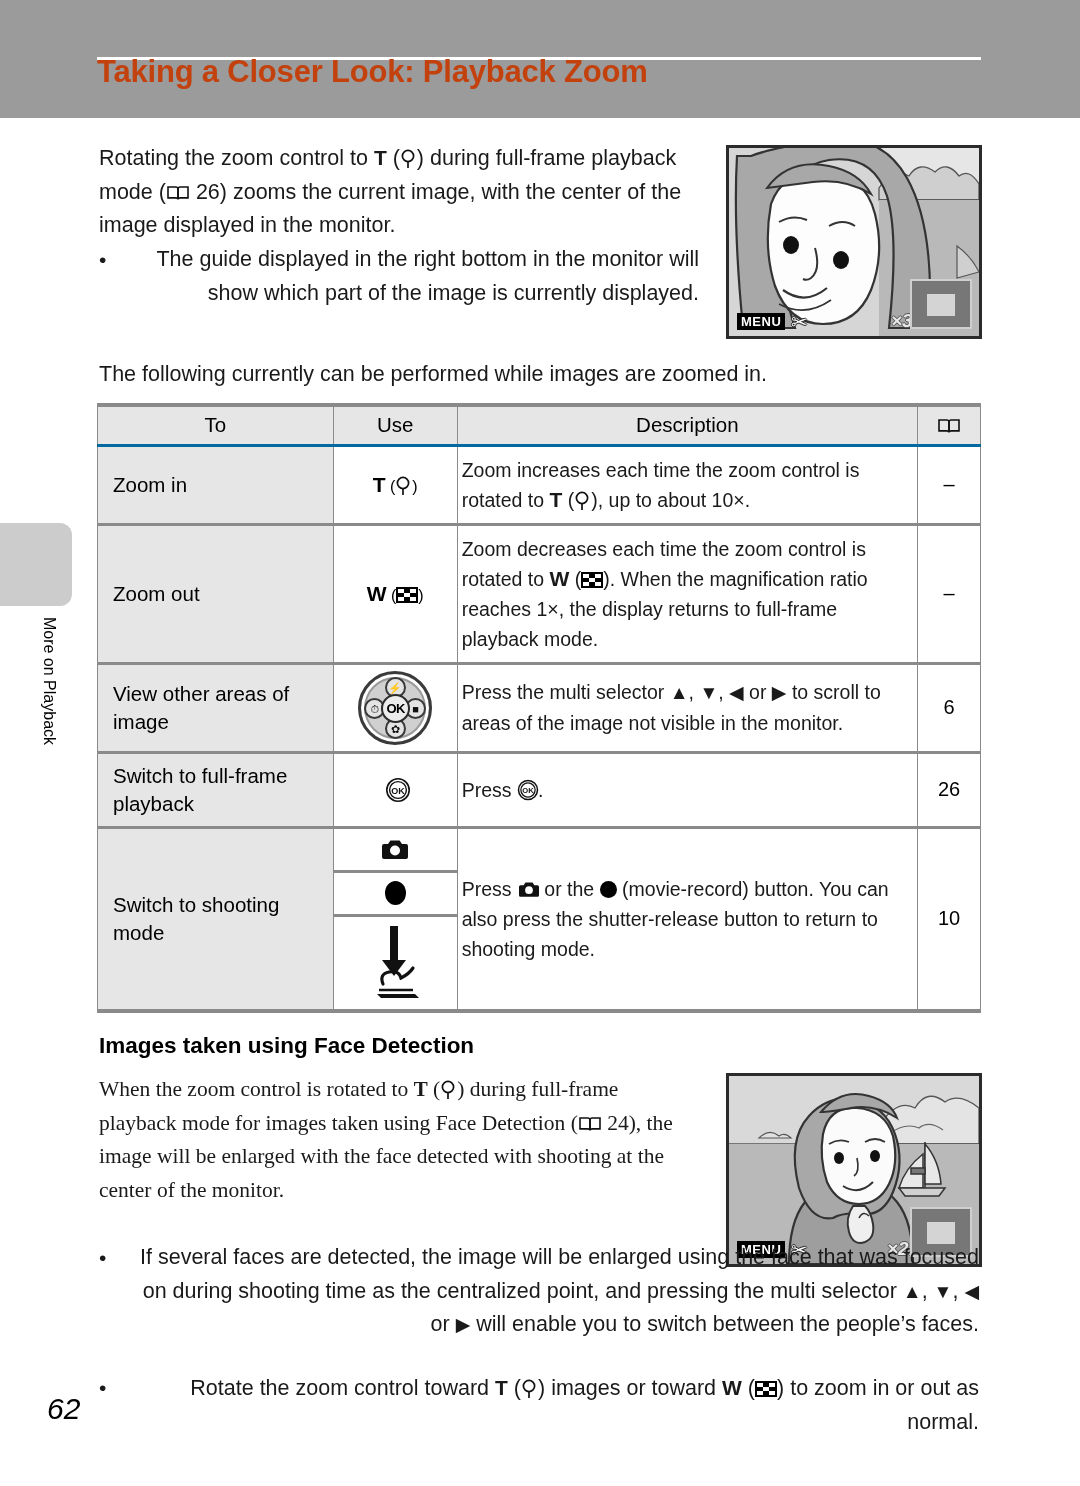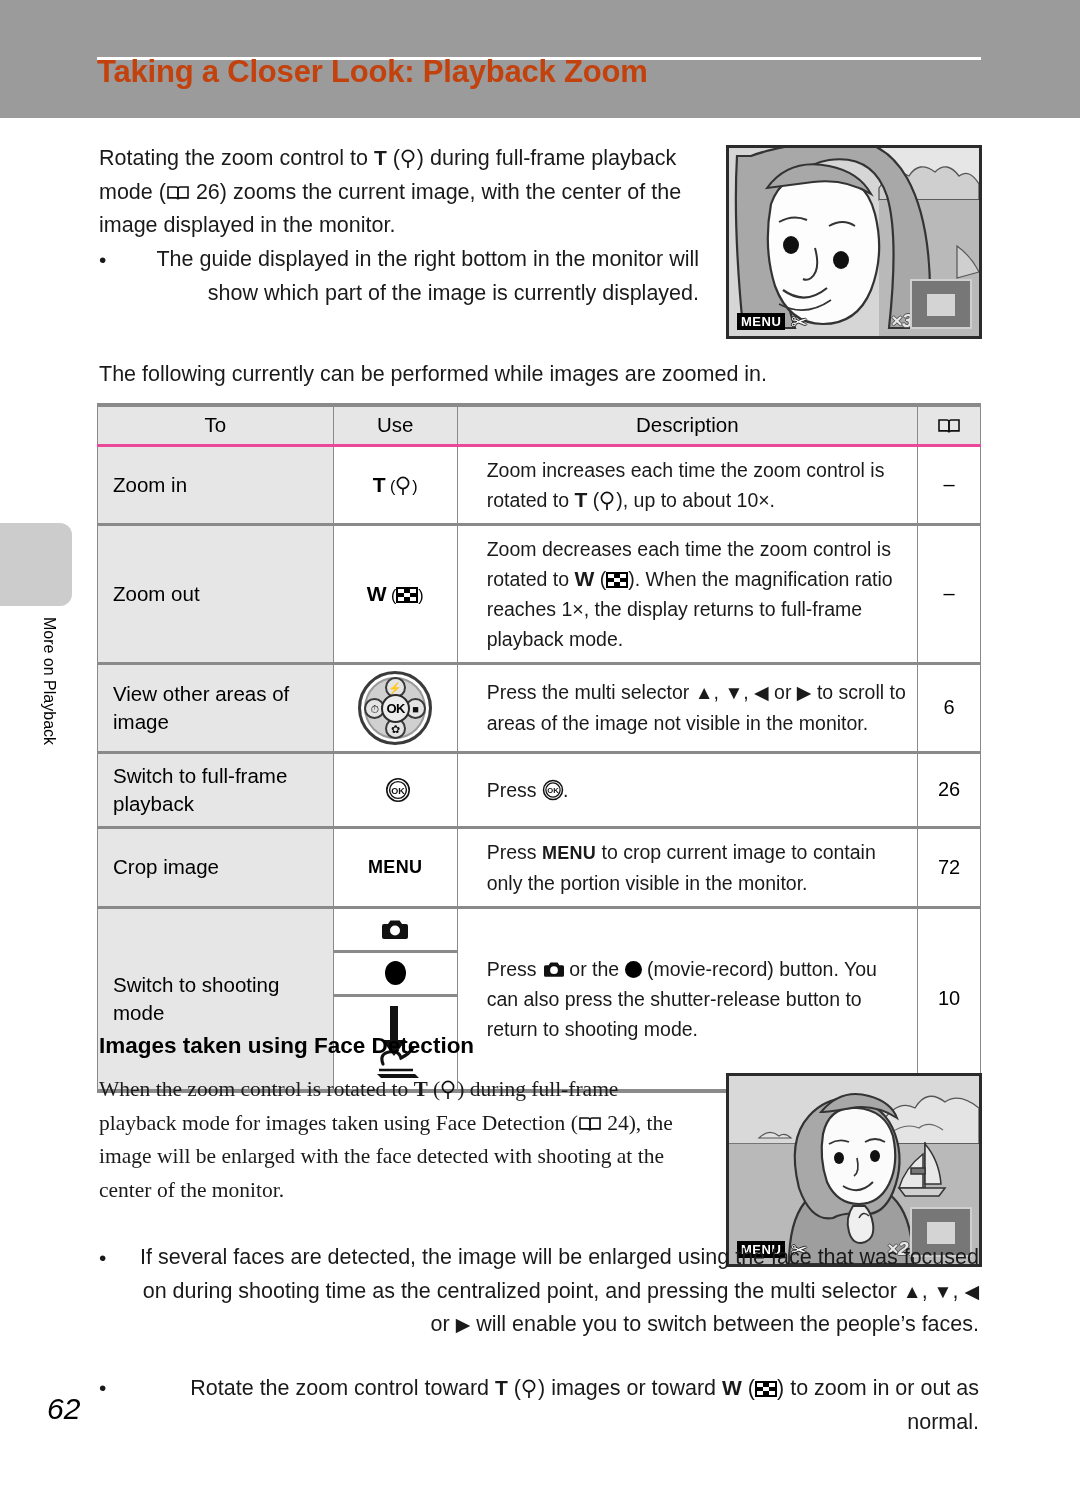--- a/index.html
+++ b/index.html
@@ -149,39 +149,39 @@
     border-collapse: collapse;
   }
   .tbl td, .tbl th {
     border: 1px solid #8a8a8a;
     vertical-align: middle;
     font-weight: normal;
   }
   .tbl thead th {
     background: #e6e6e6;
     border-top: 4px solid #8a8a8a;
-    border-bottom: 3px solid #ec4899;
+    border-bottom: 3px solid #0369a1;
     font-size: 20.5px; text-align: center;
     height: 40px;
   }
   .col-to    { width: 236px; }
   .col-use   { width: 124px; margin-left: 21px; }
   .col-desc  { width: 461px; }
   .col-ref   { width: 63px; }
 
   .cell-to {
     background: #e6e6e6; font-size: 20.5px; color: #000;
     padding: 8px 0 8px 15px; line-height: 28px;
   }
   .cell-use {
     background: #ffffff; text-align: center; padding: 6px 4px;
   }
   .cell-desc {
     background: #ffffff; font-size: 19.5px; line-height: 30px;
-    color: #1a1a1a; padding: 8px 10px 8px 29px;
+    color: #1a1a1a; padding: 8px 10px 8px 4px;
   }
   .cell-ref {
     background: #ffffff; text-align: center; font-size: 20px; color: #000;
   }
   .rowsep td { border-top: 3px solid #8a8a8a; }
   .tbl tbody tr:last-child td { border-bottom: 4px solid #8a8a8a; }
 
   
   .multisel {
     width: 74px; height: 74px; border-radius: 50%;
@@ -341,28 +341,20 @@
             </svg></span>
       </td>
       <td class="cell-desc"><span>Press </span><span class="okico"><svg width="22" height="22" viewBox="0 0 26 26">
               <circle cx="13" cy="13" r="11.2" fill="none" stroke="#111" stroke-width="1.8"></circle>
               <circle cx="13" cy="13" r="8.4" fill="none" stroke="#111" stroke-width="1.5"></circle>
               <text x="13" y="17" font-size="9" font-weight="bold" text-anchor="middle" fill="#111" font-family="Liberation Sans, sans-serif">OK</text>
             </svg></span><span>.</span></td>
       <td class="cell-ref">26</td>
     </tr>
 
-    <tr class="rowsep">
-      <td class="cell-to">Crop image</td>
-      <td class="cell-use">
-        <span class="menuword">MENU</span>
-      </td>
-      <td class="cell-desc"><span>Press </span><span class="menuword">MENU</span><span> to crop current image to contain only the portion visible in the monitor.</span></td>
-      <td class="cell-ref">72</td>
-    </tr>
 
     <tr class="rowsep">
       <td class="cell-to">Switch to shooting mode</td>
       <td class="cell-use use-stack-cell">
         <div class="use-sub">
           <svg width="30" height="26" viewBox="0 0 30 26">
               <path d="M4 8 h4 l2.4 -3.6 h9.2 L22 8 h4 a2 2 0 0 1 2 2 v11 a2 2 0 0 1 -2 2 H4 a2 2 0 0 1 -2 -2 V10 a2 2 0 0 1 2 -2 z" fill="#111"></path>
               <circle cx="15" cy="14.5" r="5" fill="#fff"></circle>
             </svg>
         </div>

